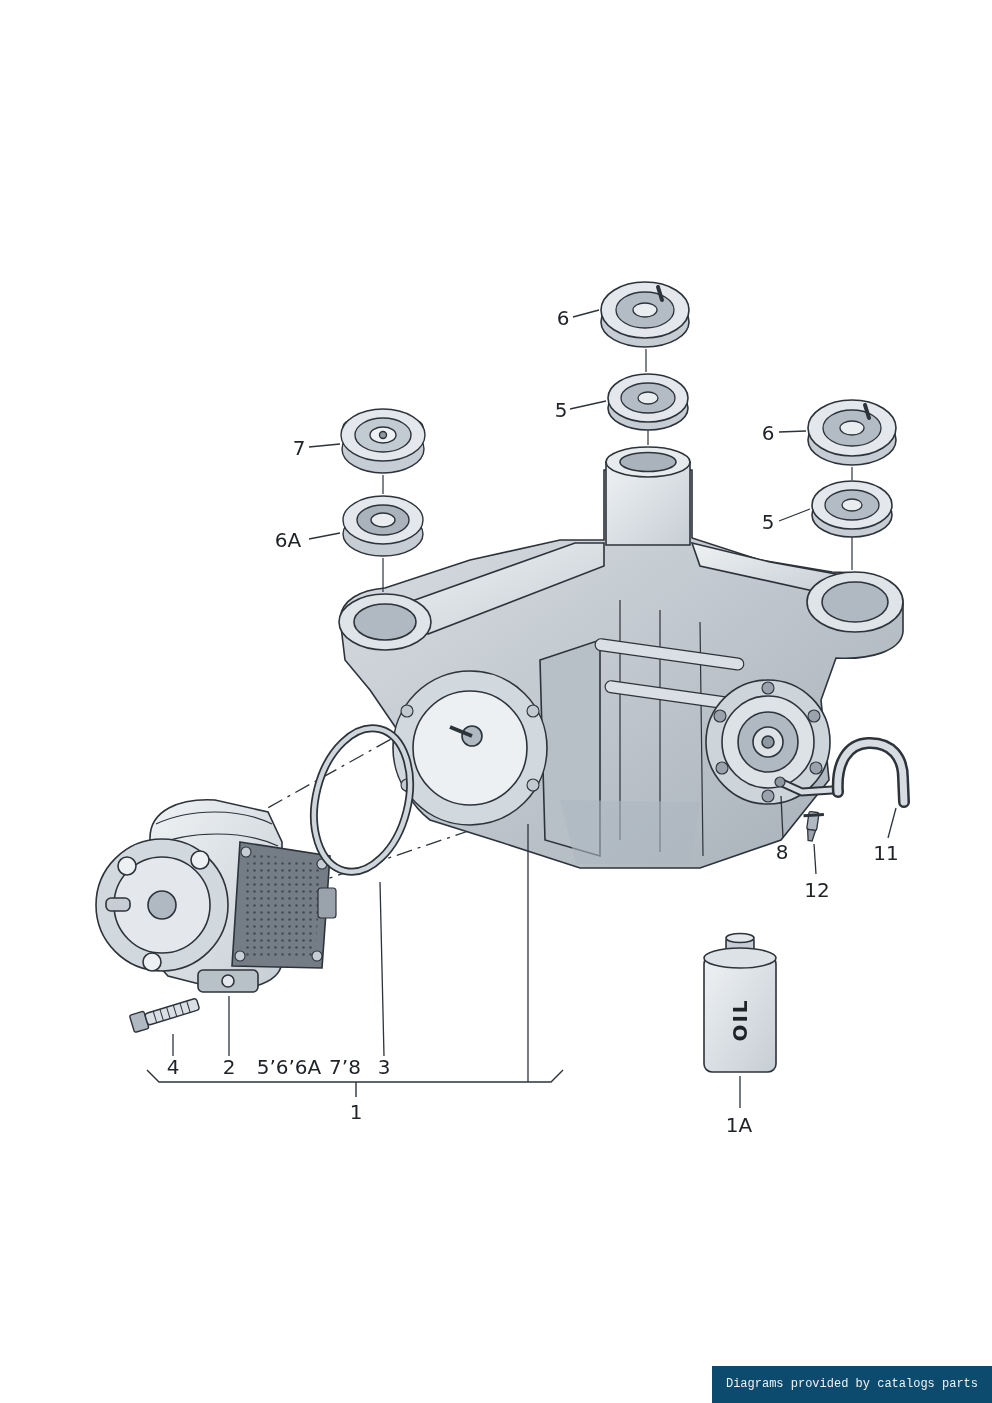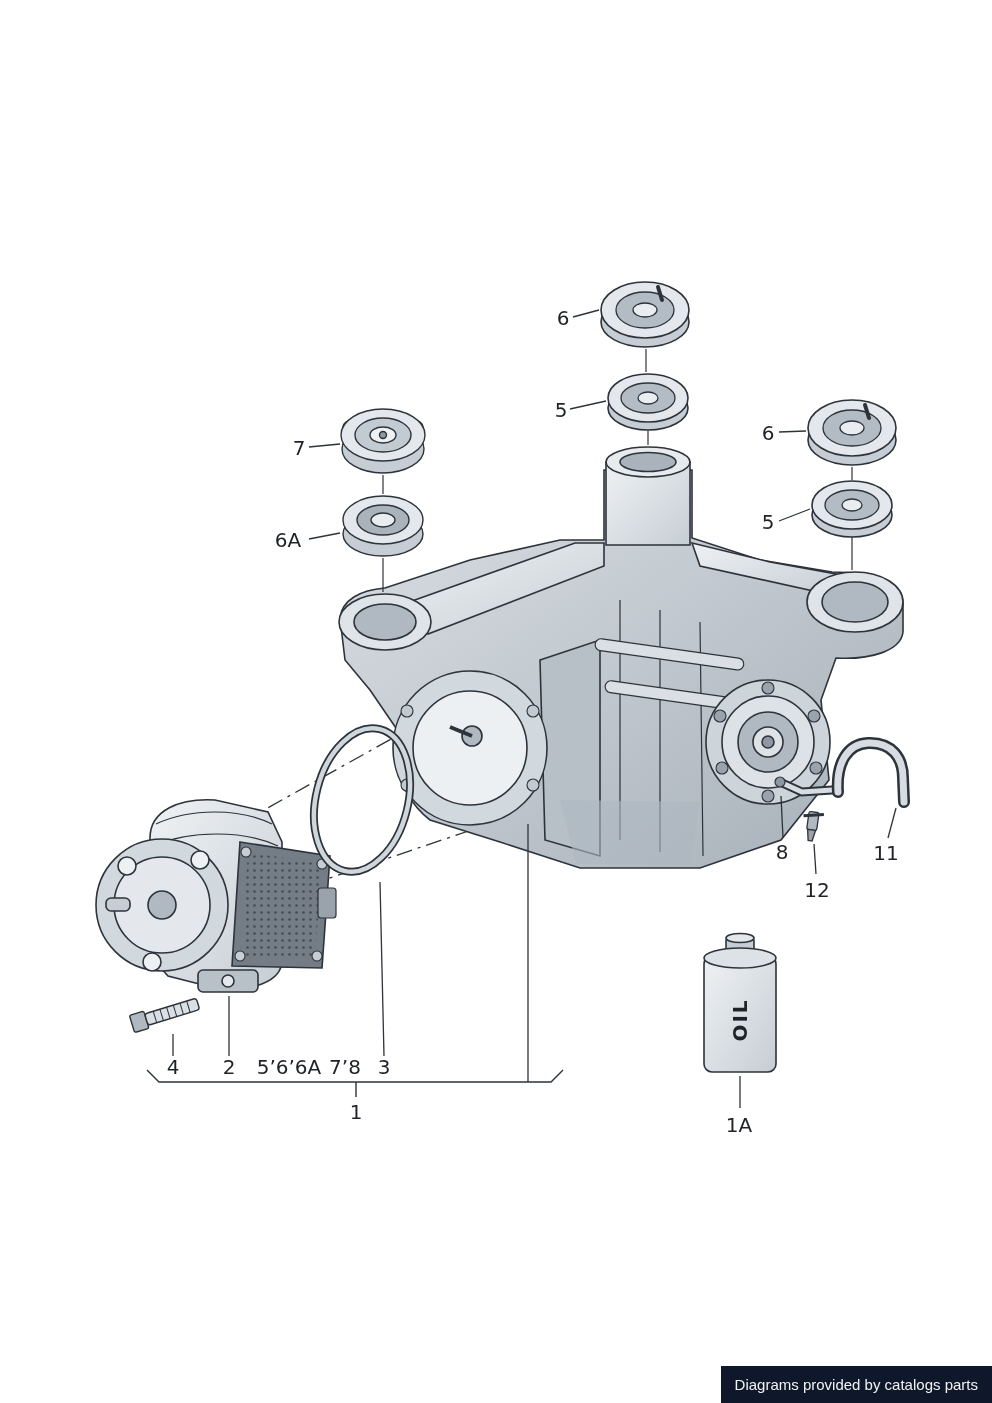--- a/index.html
+++ b/index.html
@@ -7,24 +7,24 @@
     position:relative;
     width:992px;height:1403px;
     background:#ffffff;
     overflow:hidden;
     font-family:"DejaVu Sans", sans-serif;
   }
   .page svg{position:absolute;left:0;top:0;display:block;}
   .footer{
     position:absolute;
     right:0;bottom:0;
-    background:#0f172a;
+    background:#0c4a6e;
     color:#f2f2f2;
-    font-family:Liberation Sans, sans-serif;
-    font-size:15px;
+    font-family:Liberation Mono, monospace;
+    font-size:12px;
     line-height:17px;
     padding:10px 14px;
     white-space:nowrap;
   }
   text.callout{
     font-family:"DejaVu Sans", sans-serif;
     font-size:20px;
     fill:#1f2328;
   }
 </style>

